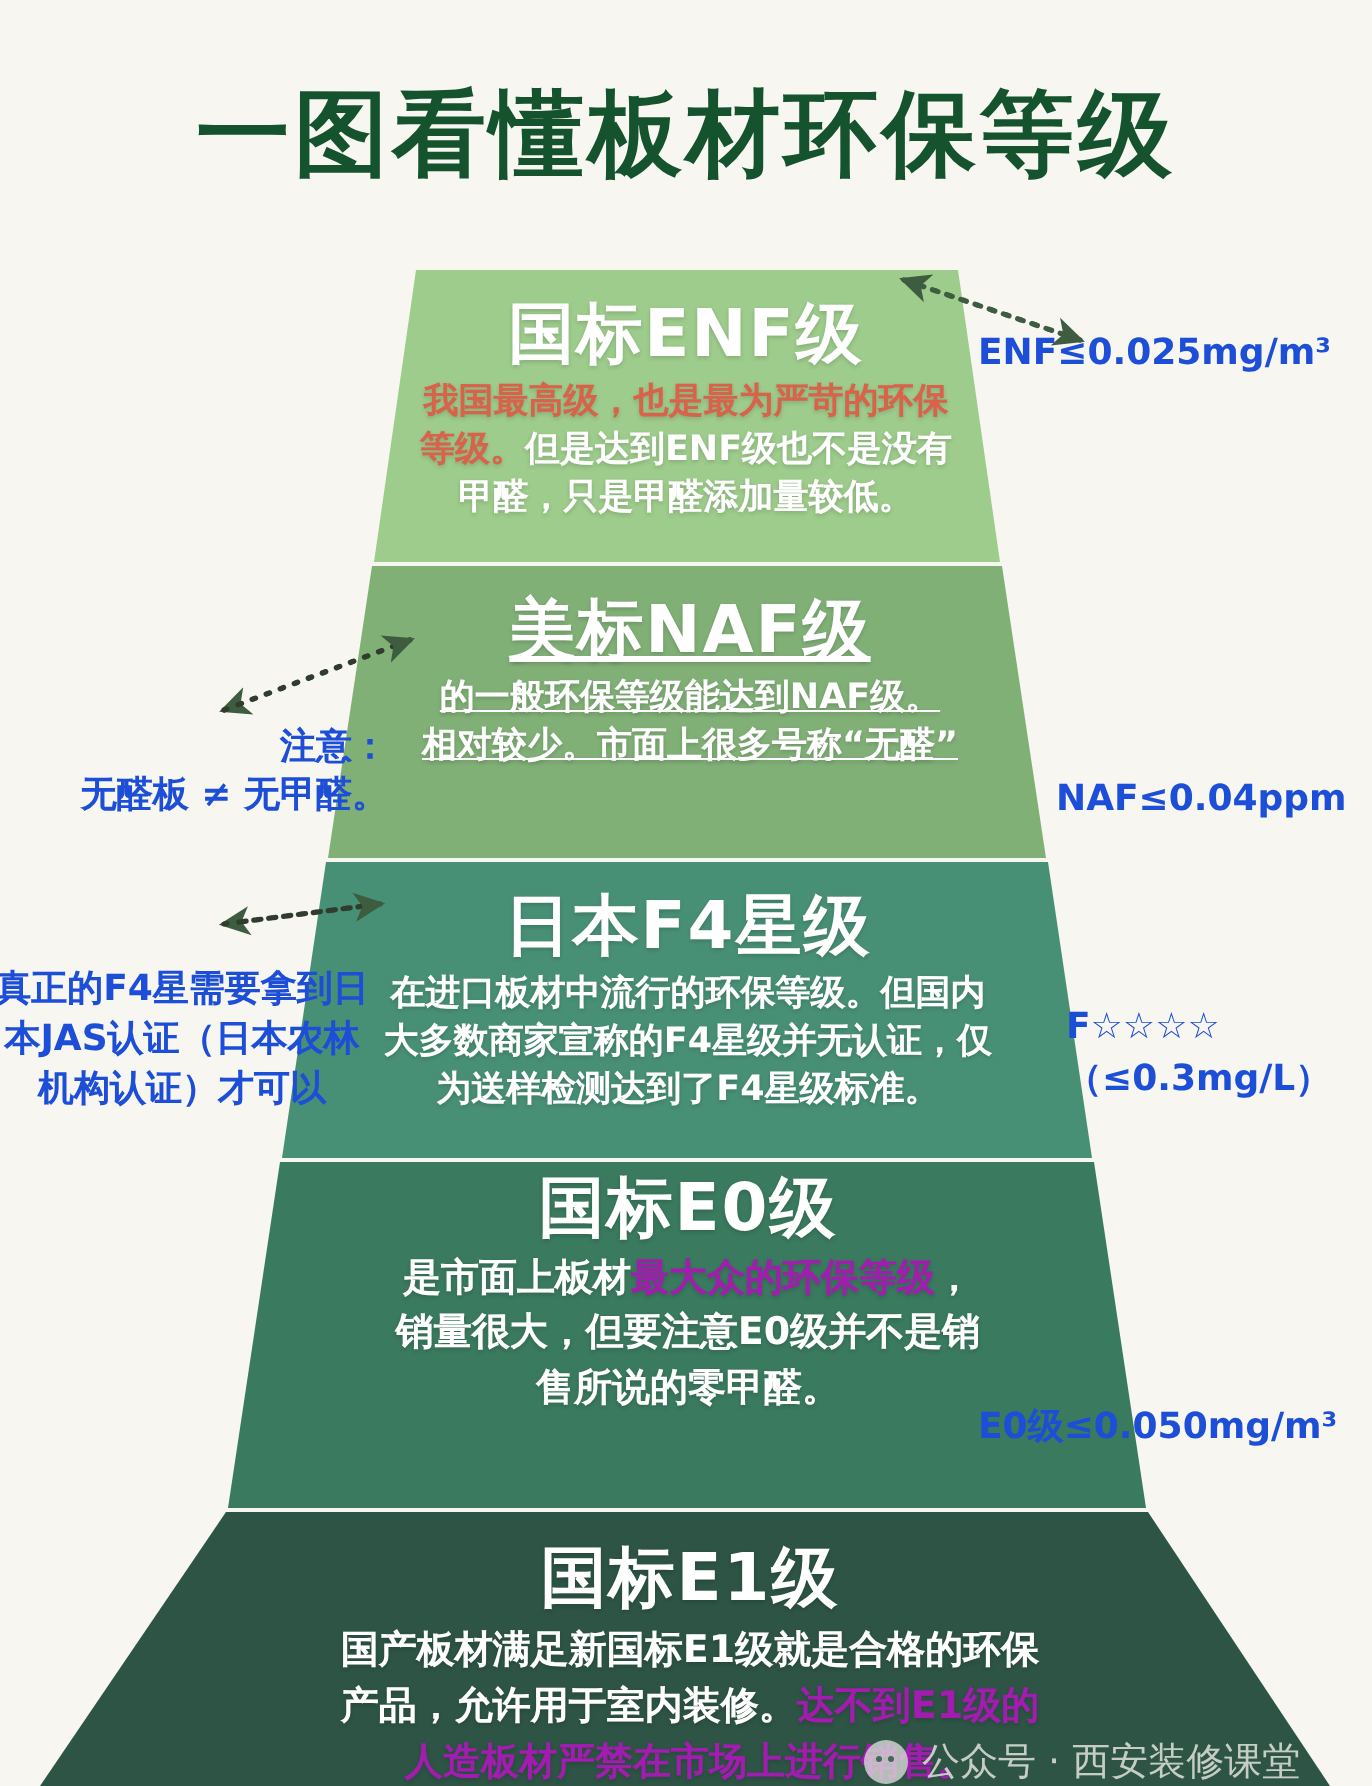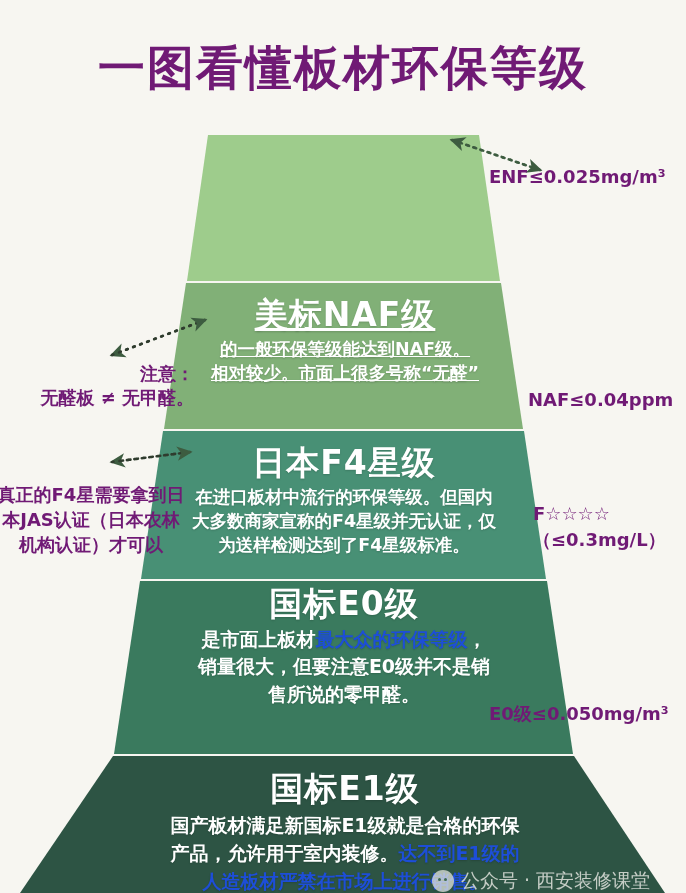--- a/index.html
+++ b/index.html
@@ -25,21 +25,21 @@
   
   .title {
     position: absolute;
     left: 0;
     top: 42px;
     width: 686px;
     text-align: center;
     font-size: 47px;
     font-weight: bold;
     letter-spacing: 2px;
-    color: #701a75;
+    color: #14532d;
     line-height: 1.1;
     white-space: nowrap;
   }
 
   
   #pyramid {
     position: absolute;
     left: 0;
     top: 0;
     width: 686px;
@@ -60,26 +60,26 @@
     line-height: 1.15;
     margin-bottom: 3px;
     white-space: nowrap;
   }
   .band-body {
     font-size: 17.5px;
     font-weight: bold;
     line-height: 1.38;
   }
   .hl-red   { color: #d9624a; }
-  .hl-orange{ color: #1d4ed8; }
+  .hl-orange{ color: #a21caf; }
 
   
   .anno {
     position: absolute;
-    color: #701a75;
+    color: #1d4ed8;
     font-size: 18px;
     font-weight: bold;
     line-height: 1.34;
     white-space: nowrap;
   }
   .anno.wrap { white-space: normal; }
 
   .anno-left-note {
     left: 14px;
     top: 362px;
@@ -165,20 +165,34 @@
     <line x1="540" y1="170" x2="452" y2="140" stroke="#3d5c40" stroke-width="2.6" stroke-dasharray="1.5 6" stroke-linecap="round" marker-end="url(#ah)"></line>
     <line x1="452" y1="140" x2="540" y2="170" stroke="#3d5c40" stroke-width="2.6" stroke-dasharray="1.5 6" stroke-linecap="round" marker-end="url(#ah)"></line>
 
     <line x1="205" y1="320" x2="112" y2="355" stroke="#2f3c2e" stroke-width="2.6" stroke-dasharray="1.5 6" stroke-linecap="round" marker-end="url(#ah)"></line>
     <line x1="112" y1="355" x2="205" y2="320" stroke="#2f3c2e" stroke-width="2.6" stroke-dasharray="1.5 6" stroke-linecap="round" marker-end="url(#ah)"></line>
 
     <line x1="190" y1="452" x2="112" y2="462" stroke="#2f3c2e" stroke-width="2.6" stroke-dasharray="1.5 6" stroke-linecap="round" marker-end="url(#ah)"></line>
     <line x1="112" y1="462" x2="190" y2="452" stroke="#2f3c2e" stroke-width="2.6" stroke-dasharray="1.5 6" stroke-linecap="round" marker-end="url(#ah)"></line>
   </svg>
 
+  <div class="band-text" style="left:165px; top:148px; width:356px;">
+    <div class="band-title">国标ENF级</div>
+    <div class="band-body">
+      <div>
+        <span class="hl-red">我国最高级，也是最为严苛的环保</span>
+      </div>
+      <div>
+        <span class="hl-red">等级。</span><span>但是达到ENF级也不是没有</span>
+      </div>
+      <div>
+        <span>甲醛，只是甲醛添加量较低。</span>
+      </div>
+    </div>
+  </div>
 
   <div class="band-text" style="left:150px; top:296px; width:390px;text-decoration:underline;">
     <div class="band-title">美标NAF级</div>
     <div class="band-body">
       <div>的一般环保等级能达到NAF级。</div>
       <div>相对较少。市面上很多号称“无醛”</div>
     </div>
   </div>
 
   <div class="band-text" style="left:128px; top:444px; width:432px;">

